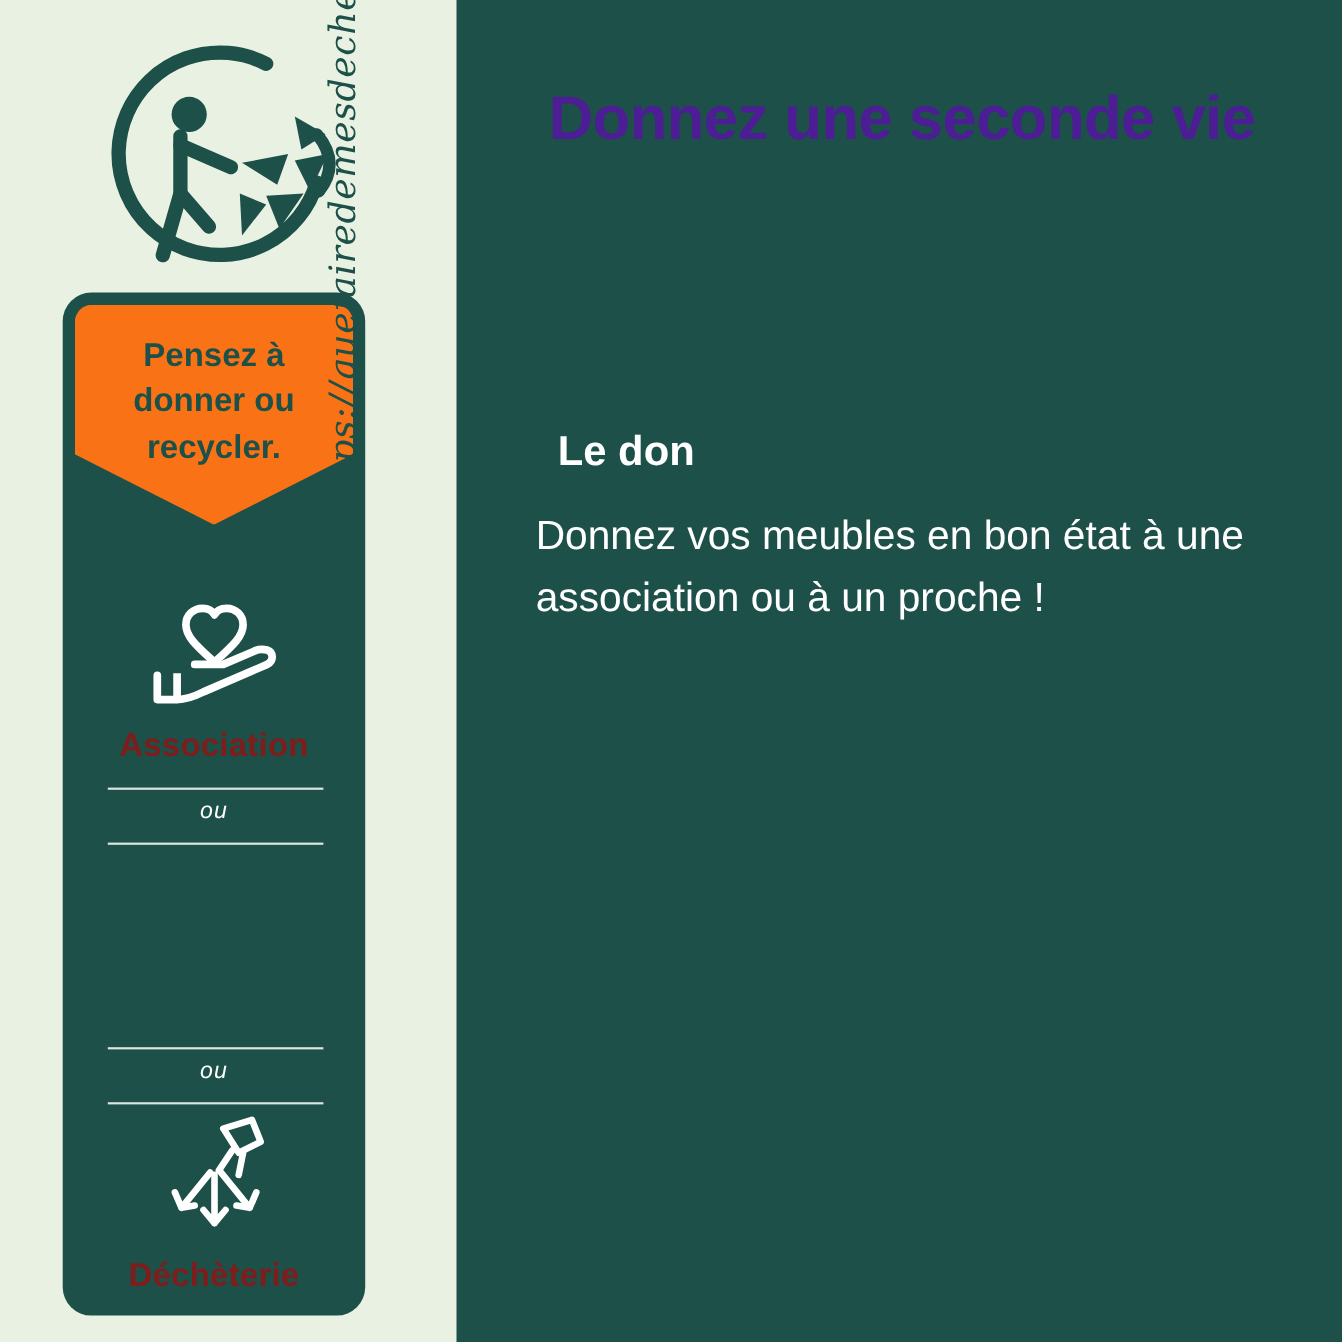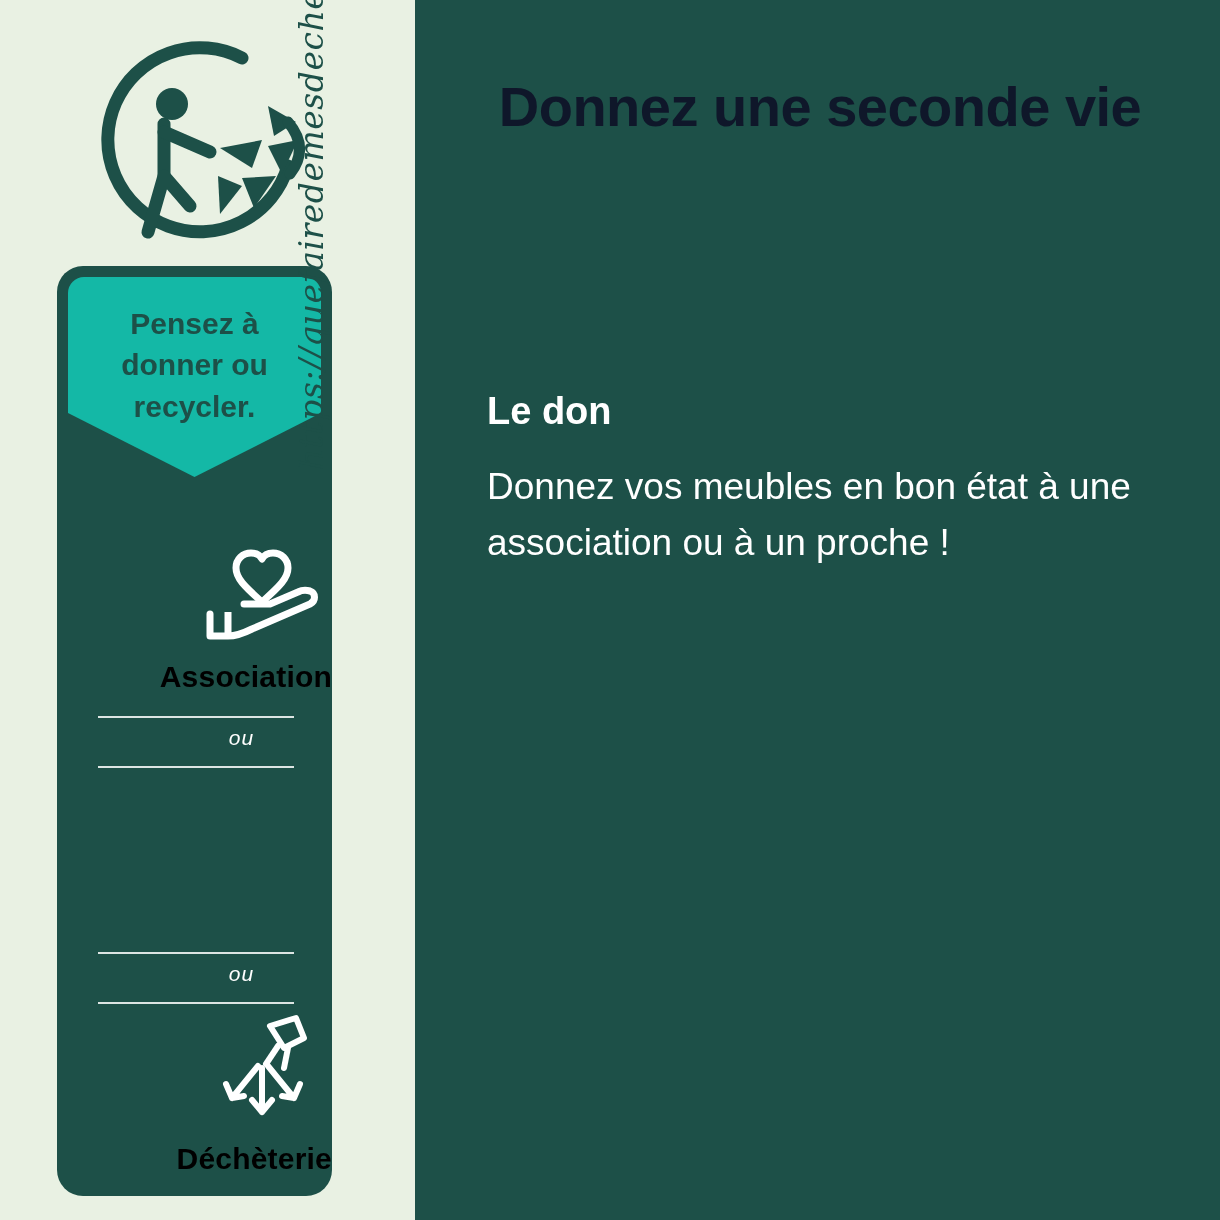--- a/index.html
+++ b/index.html
@@ -40,56 +40,55 @@
     position: absolute;
     left: 57px; top: 266px;
     width: 275px; height: 930px;
     background: #1d5048;
     border-radius: 26px 26px 26px 26px;
   }
   .banner-tab {
     position: absolute;
     left: 68px; top: 277px;
     width: 253px; height: 200px;
-    background: #14b8a6;
+    background: #f97316;
     border-radius: 16px 16px 0 0;
     clip-path: polygon(0 0, 100% 0, 100% 68%, 50% 100%, 0 68%);
   }
   .banner-tab-text {
     position: absolute;
     left: 0; top: 26px;
     width: 253px;
     text-align: center;
     color: #1d5048;
     font-weight: bold;
     font-size: 30px;
     line-height: 1.38;
   }
   
   .step {
     position: absolute;
     width: 275px;
-    text-align: right;
-    color: #000000;
+    text-align: center;
+    color: #7f1d1d;
   }
   .step-label {
     font-size: 30px;
     font-weight: bold;
     letter-spacing: .2px;
     margin-top: 6px;
   }
   .connector {
     position: absolute;
     width: 275px;
     text-align: center;
     color: #ffffff;
     font-style: italic;
     font-size: 21px;
     letter-spacing: 1px;
-    padding-left: 47px;
   }
   .divider-line {
     position: absolute;
     height: 2px;
     background: #ffffff;
     opacity: .85;
   }
   .icon-box {
     display: block;
     margin: 0 auto;
@@ -108,36 +107,37 @@
     font-size: 33px;
     letter-spacing: .5px;
     white-space: nowrap;
   }
   
   .headline {
     position: absolute;
     left: 440px; top: 70px;
     width: 760px;
     text-align: center;
-    color: #0f172a;
+    color: #4c1d95;
     font-weight: bold;
     font-size: 56px;
     line-height: 1.32;
     letter-spacing: -.5px;
   }
   .sect {
     position: absolute;
     left: 487px;
     width: 690px;
     color: #ffffff;
   }
   .sect-title {
     font-size: 38px;
     font-weight: bold;
     margin-bottom: 26px;
+    margin-left: 20px;
   }
   .sect-body {
     font-size: 37px;
     line-height: 1.52;
   }
 </style>
 </head>
 <body>
 
 <div id="poster">

